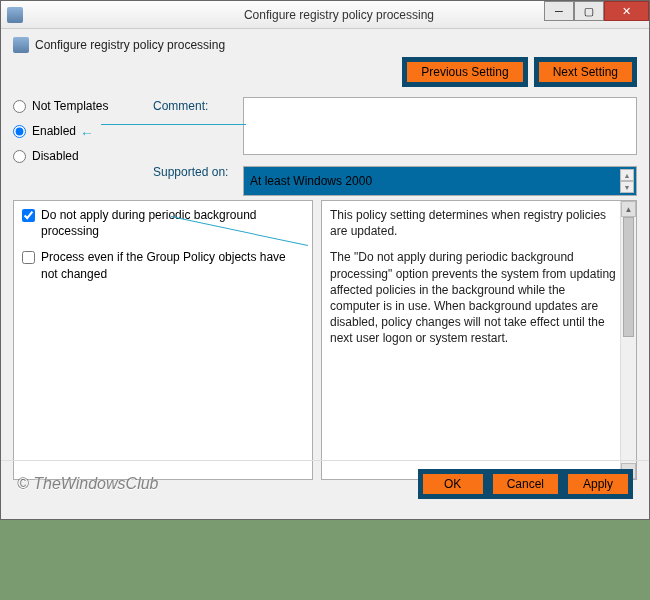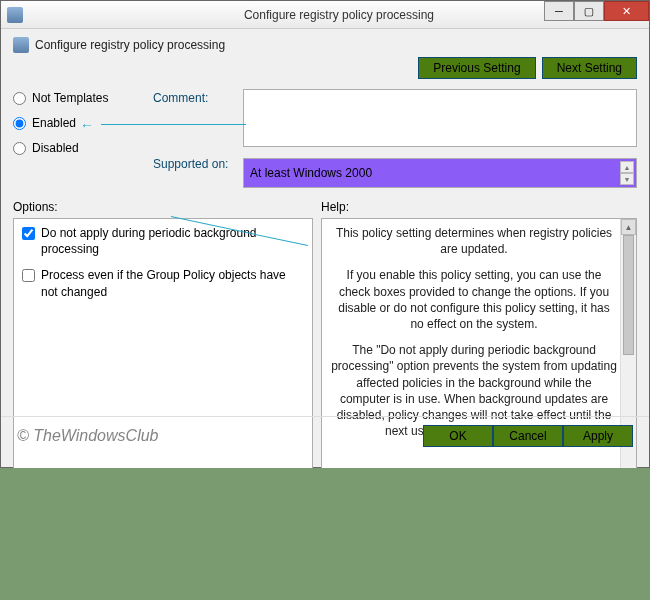--- a/index.html
+++ b/index.html
@@ -1,49 +1,49 @@
 <!DOCTYPE html>
 <html><head>
 <meta charset="utf-8">
 <style>
   * { box-sizing: border-box; font-family: "Segoe UI", Tahoma, sans-serif; font-size: 12px; }
   body { margin: 0; padding: 0; background: #7a9b6f; }
-  .window { width: 650px; height: 468px; background: #f0f0f0; border: 1px solid #666; position: relative; }
+  .window { width: 650px; height: 520px; background: #f0f0f0; border: 1px solid #666; position: relative; }
   .titlebar { height: 28px; background: linear-gradient(#fdfdfd,#eaeaea); border-bottom: 1px solid #ccc; display: flex; align-items: center; position: relative; }
   .title-icon { width: 16px; height: 16px; margin: 0 6px; background: linear-gradient(#8fb3d9,#5a7fa8); border-radius: 2px; }
   .title-text { flex: 1; text-align: center; font-size: 12px; color: #333; }
   .winbtns { position: absolute; right: 0; top: 0; display: flex; }
   .winbtn { width: 30px; height: 20px; border: 1px solid #888; background: #e8e8e8; display: flex; align-items: center; justify-content: center; font-size: 11px; line-height: 1; cursor: default; }
   .winbtn.close { background: #c9453a; color: #fff; border-color: #a03028; width: 45px; }
   .content { padding: 8px 12px 0 12px; }
   .crumb-row { display: flex; align-items: center; }
   .crumb-icon { width: 16px; height: 16px; background: linear-gradient(#8fb3d9,#5a7fa8); border-radius: 2px; margin-right: 6px; }
   .crumb-text { font-size: 12px; color: #222; }
   .nav-row { display: flex; justify-content: flex-end; gap: 6px; padding: 4px 0 10px 0; }
-  .btn { background: #4d7c0f; border: 1px solid #0c4a6e; padding: 3px 14px; font-size: 12px; cursor: default; }
+  .btn { background: #f97316; border: 5px solid #0c4a6e; padding: 3px 14px; font-size: 12px; cursor: default; }
   .config-row { display: flex; }
   .radios { width: 140px; padding-top: 2px; }
   .radio-item { display: flex; align-items: center; margin-bottom: 10px; cursor: default; }
   .radio-item input { margin: 0 6px 0 0; }
   .arrow-annot { color: #2aa8c8; font-size: 14px; margin-left: 4px; }
   .labels-col { width: 90px; }
   .lbl { color: #0c4a6e; padding-top: 2px; }
   .lbl.sup { margin-top: 50px; }
   .fields-col { flex: 1; }
   .ta { width: 100%; border: 1px solid #adadad; background: #fff; resize: none; font-family: inherit; }
   .ta.comment { height: 58px; }
-  .sup-box { width: 100%; height: 30px; border: 1px solid #adadad; background: #8b5cf6; padding: 4px 6px; display: flex; align-items: center; margin-top: 8px; position: relative; }
+  .sup-box { width: 100%; height: 30px; border: 1px solid #adadad; background: #0369a1; padding: 4px 6px; display: flex; align-items: center; margin-top: 8px; position: relative; }
   .spin { position: absolute; right: 2px; top: 2px; bottom: 2px; width: 14px; display: flex; flex-direction: column; }
   .spin-btn { flex:1; border:1px solid #bbb; background:#eee; font-size:7px; display:flex; align-items:center; justify-content:center; color:#777; }
   .panel-labels { display: flex; margin-top: 12px; }
   .panel-labels .left { width: 308px; }
   .panels { display: flex; gap: 8px; margin-top: 4px; }
   .panel { border: 1px solid #adadad; background: #fff; height: 280px; padding: 6px 8px; overflow: hidden; position: relative; }
   .panel.options { width: 300px; }
-  .panel.help { flex: 1; padding-right: 18px; text-align: center; }
+  .panel.help { flex: 1; padding-right: 18px; }
   .chk-item { display: flex; align-items: flex-start; margin-bottom: 10px; }
   .chk-item input { margin: 2px 6px 0 0; }
   .chk-item label { line-height: 1.35; }
   .help-text p { margin: 0 0 10px 0; line-height: 1.35; color: #222; font-size: 12px; }
   .scrollbar { position:absolute; right:0; top:0; bottom:0; width:16px; background:#f0f0f0; border-left:1px solid #ddd; }
   .sb-btn { height:16px; background:#e0e0e0; border:1px solid #bbb; font-size:8px; display:flex; align-items:center; justify-content:center; color:#666; }
   .sb-thumb { position:absolute; top:16px; left:2px; right:2px; height:120px; background:#c8c8c8; border:1px solid #aaa; }
   .bottom-bar { position: absolute; left: 0; right: 0; bottom: 12px; padding: 8px 16px; display: flex; align-items: center; border-top: 1px solid #ddd; }
   .watermark { font-style: italic; color: rgba(80,80,80,0.7); font-size: 16px; text-shadow: 0 1px 0 #fff; }
   .action-btns { margin-left: auto; display: flex; }
@@ -104,41 +104,36 @@
         <div class="sup-box">
           <span>At least Windows 2000</span>
           <div class="spin">
             <div class="spin-btn">▲</div>
             <div class="spin-btn">▼</div>
           </div>
         </div>
       </div>
     </div>
 
-    <div class="panel-labels">
-      <div class="left">Options:</div>
-      <div>Help:</div>
-    </div>
 
     <div class="panels">
       <div class="panel options">
         <div class="chk-item">
           <input type="checkbox" checked="" style="">
           <label>Do not apply during periodic background processing</label>
         </div>
         <div class="chk-item">
           <input type="checkbox" style="">
           <label>Process even if the Group Policy objects have not changed</label>
         </div>
       </div>
 
       <div class="panel help">
         <div class="help-text">
           <p>This policy setting determines when registry policies are updated.</p>
-          <p>If you enable this policy setting, you can use the check boxes provided to change the options. If you disable or do not configure this policy setting, it has no effect on the system.</p>
           <p>The "Do not apply during periodic background processing" option prevents the system from updating affected policies in the background while the computer is in use. When background updates are disabled, policy changes will not take effect until the next user logon or system restart.</p>
 
         </div>
         <div class="scrollbar">
           <div class="sb-btn">▲</div>
           <div class="sb-thumb"></div>
           <div class="sb-btn" style="position:absolute;bottom:0;left:0;right:0">▼</div>
         </div>
       </div>
     </div>

